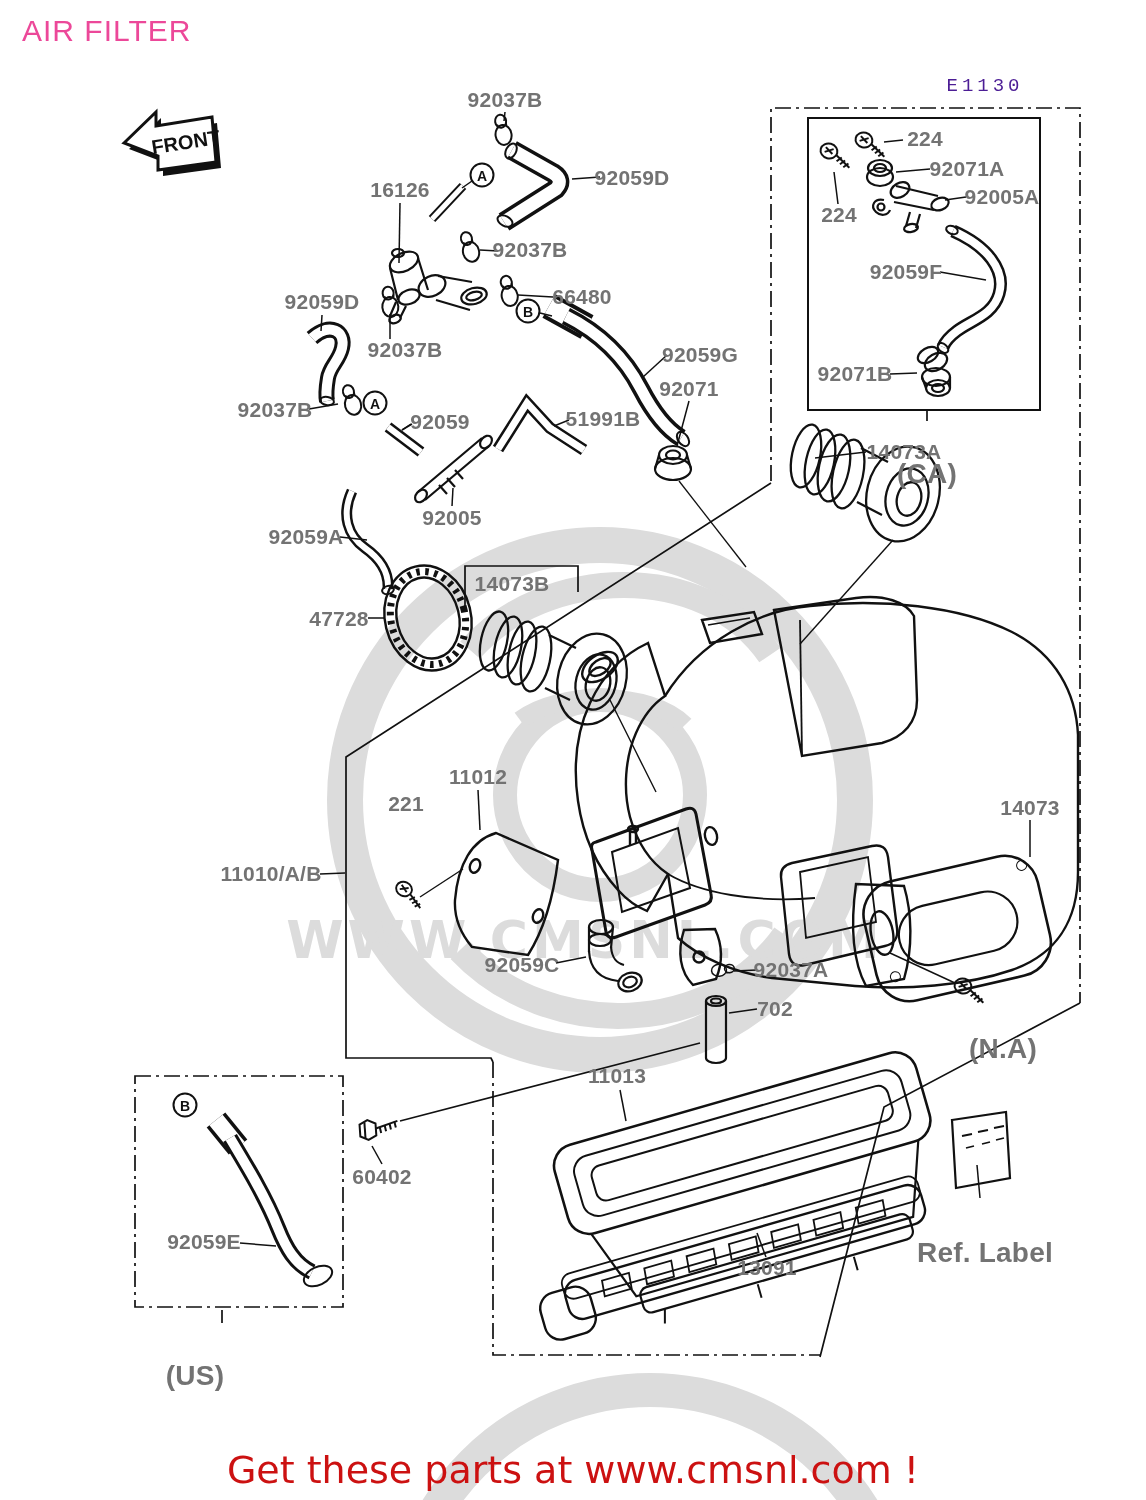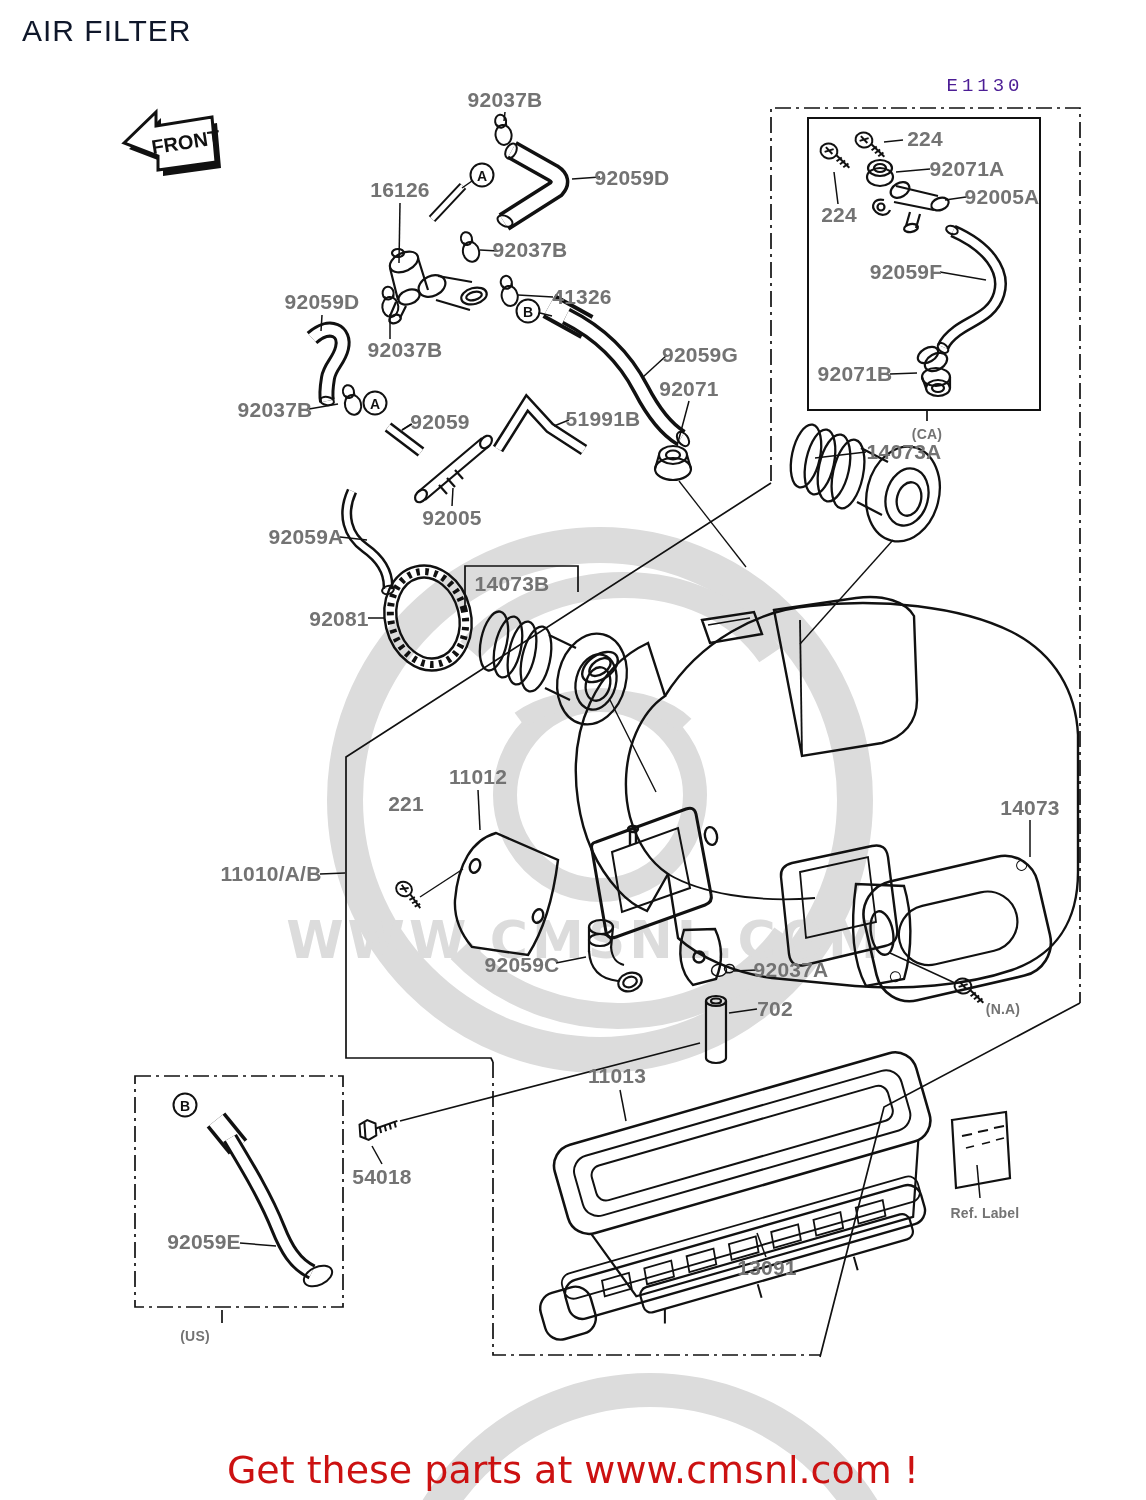--- a/index.html
+++ b/index.html
@@ -1,26 +1,26 @@
 <!DOCTYPE html>
 <html><head>
 <meta charset="utf-8">
 <style>
   html,body{margin:0;padding:0;background:#fff;}
   #stage{position:relative;width:1146px;height:1500px;background:#fff;overflow:hidden;
          font-family:"Liberation Sans",sans-serif;}
   #stage svg{position:absolute;left:0;top:0;}
   .pl{position:absolute;transform:translate(-50%,-50%);font:bold 21px "Liberation Sans",sans-serif;
       color:#737373;white-space:nowrap;letter-spacing:0.2px;}
-  .rl{font-size:14px;}
+  .rl{font-size:28px;margin-top:40px;}
   .cl{position:absolute;width:21px;height:21px;border:2.5px solid #111;border-radius:50%;
       transform:translate(-50%,-50%);display:flex;align-items:center;justify-content:center;
       font:bold 14px "Liberation Sans",sans-serif;color:#111;background:transparent;}
   #page-title{position:absolute;left:22px;top:14px;font:30px "Liberation Sans",sans-serif;
-      color:#0f172a;letter-spacing:1px;}
+      color:#ec4899;letter-spacing:1px;}
   #diagram-code{position:absolute;left:985px;top:86px;transform:translate(-50%,-50%);
       font:19px "Liberation Mono",monospace;color:#4c1d95;letter-spacing:4px;}
   #banner{position:absolute;left:0;top:1448px;width:100%;text-align:center;
       font:38px "DejaVu Sans",sans-serif;color:#cc1111;}
   .artline{stroke:#111;fill:none;}
 </style>
 </head>
 <body>
 
 <div id="stage">
@@ -374,42 +374,42 @@
   </g>
 </svg>
 
 <div id="page-title">AIR FILTER</div>
 <div id="diagram-code">E1130</div>
 
 <div class="pl" style="left:505px;top:100px">92037B</div>
 <div class="pl" style="left:632px;top:178px">92059D</div>
 <div class="pl" style="left:400px;top:190px">16126</div>
 <div class="pl" style="left:530px;top:250px">92037B</div>
-<div class="pl" style="left:582px;top:297px">41326</div>
+<div class="pl" style="left:582px;top:297px">66480</div>
 <div class="pl" style="left:700px;top:355px">92059G</div>
 <div class="pl" style="left:322px;top:302px">92059D</div>
 <div class="pl" style="left:405px;top:350px">92037B</div>
 <div class="pl" style="left:275px;top:410px">92037B</div>
 <div class="pl" style="left:440px;top:422px">92059</div>
 <div class="pl" style="left:603px;top:419px">51991B</div>
 <div class="pl" style="left:689px;top:389px">92071</div>
 <div class="pl" style="left:452px;top:518px">92005</div>
 <div class="pl" style="left:306px;top:537px">92059A</div>
-<div class="pl" style="left:339px;top:619px">92081</div>
+<div class="pl" style="left:339px;top:619px">47728</div>
 <div class="pl" style="left:512px;top:584px">14073B</div>
 <div class="pl" style="left:478px;top:777px">11012</div>
 <div class="pl" style="left:406px;top:804px">221</div>
 <div class="pl" style="left:271px;top:874px">11010/A/B</div>
 <div class="pl" style="left:522px;top:965px">92059C</div>
 <div class="pl" style="left:791px;top:970px">92037A</div>
 <div class="pl" style="left:775px;top:1009px">702</div>
 <div class="pl" style="left:617px;top:1076px">11013</div>
 <div class="pl" style="left:767px;top:1268px">13091</div>
 <div class="pl" style="left:1030px;top:808px">14073</div>
-<div class="pl" style="left:382px;top:1177px">54018</div>
+<div class="pl" style="left:382px;top:1177px">60402</div>
 <div class="pl" style="left:204px;top:1242px">92059E</div>
 <div class="pl" style="left:925px;top:139px">224</div>
 <div class="pl" style="left:967px;top:169px">92071A</div>
 <div class="pl" style="left:1002px;top:197px">92005A</div>
 <div class="pl" style="left:839px;top:215px">224</div>
 <div class="pl" style="left:906px;top:272px">92059F</div>
 <div class="pl" style="left:855px;top:374px">92071B</div>
 <div class="pl" style="left:904px;top:452px">14073A</div>
 
 <div class="pl rl" style="left:927px;top:434px">(CA)</div>

